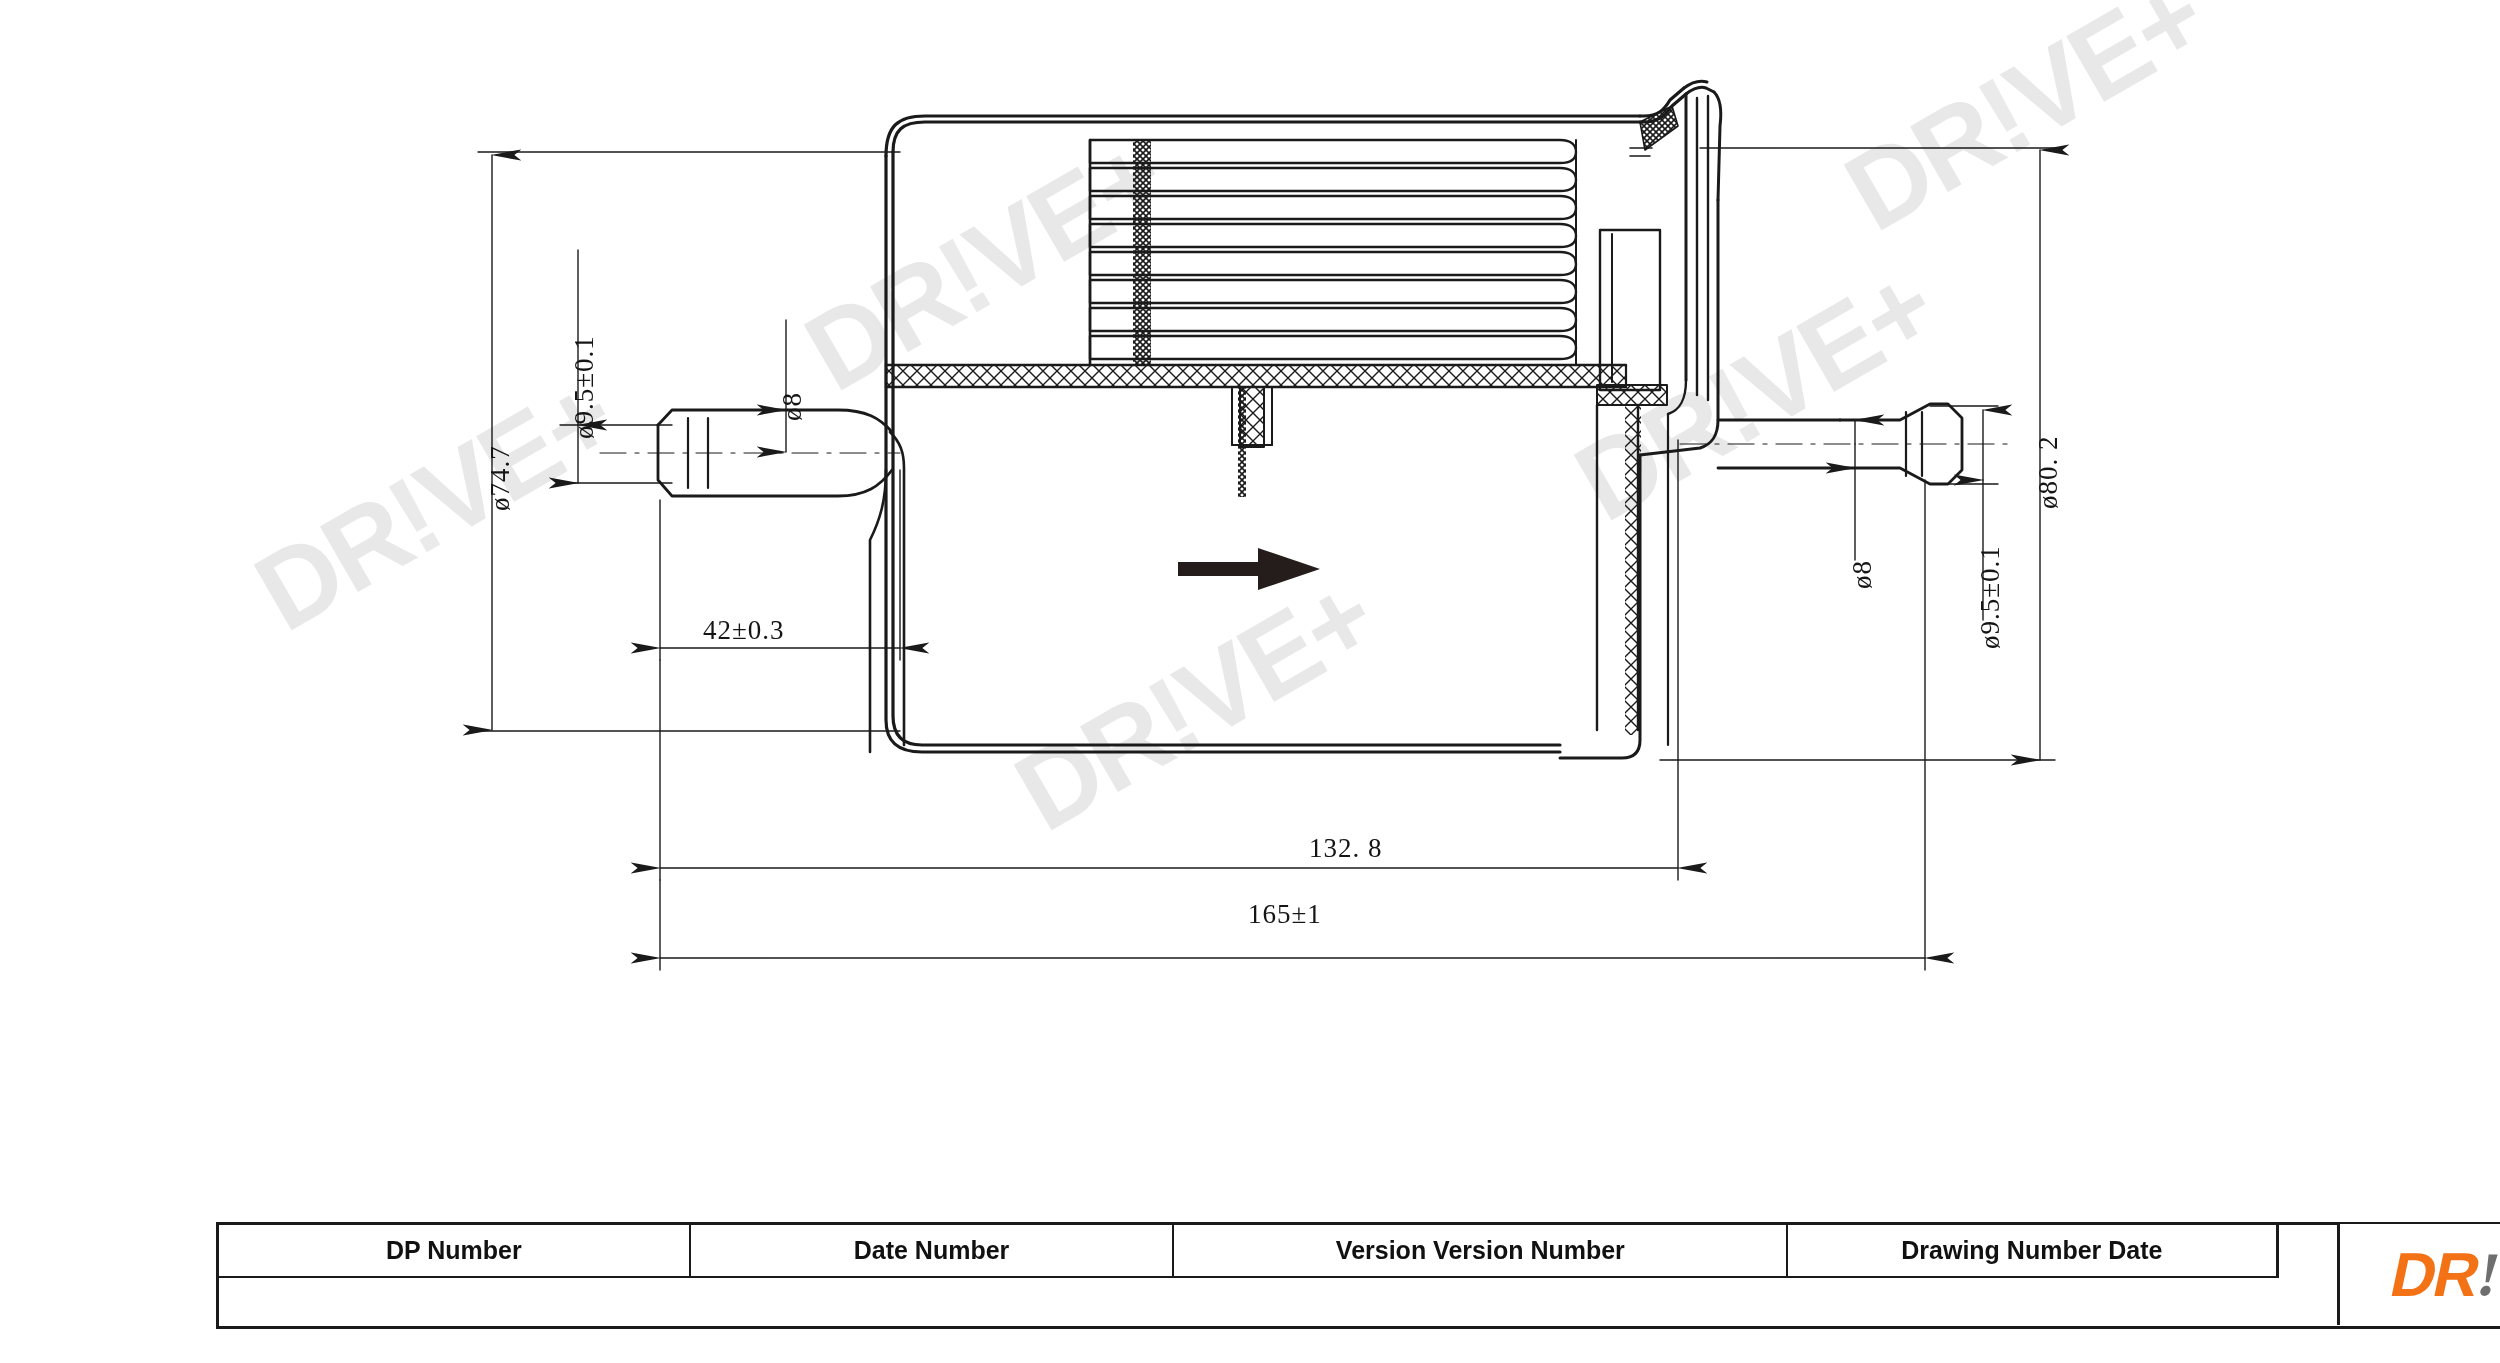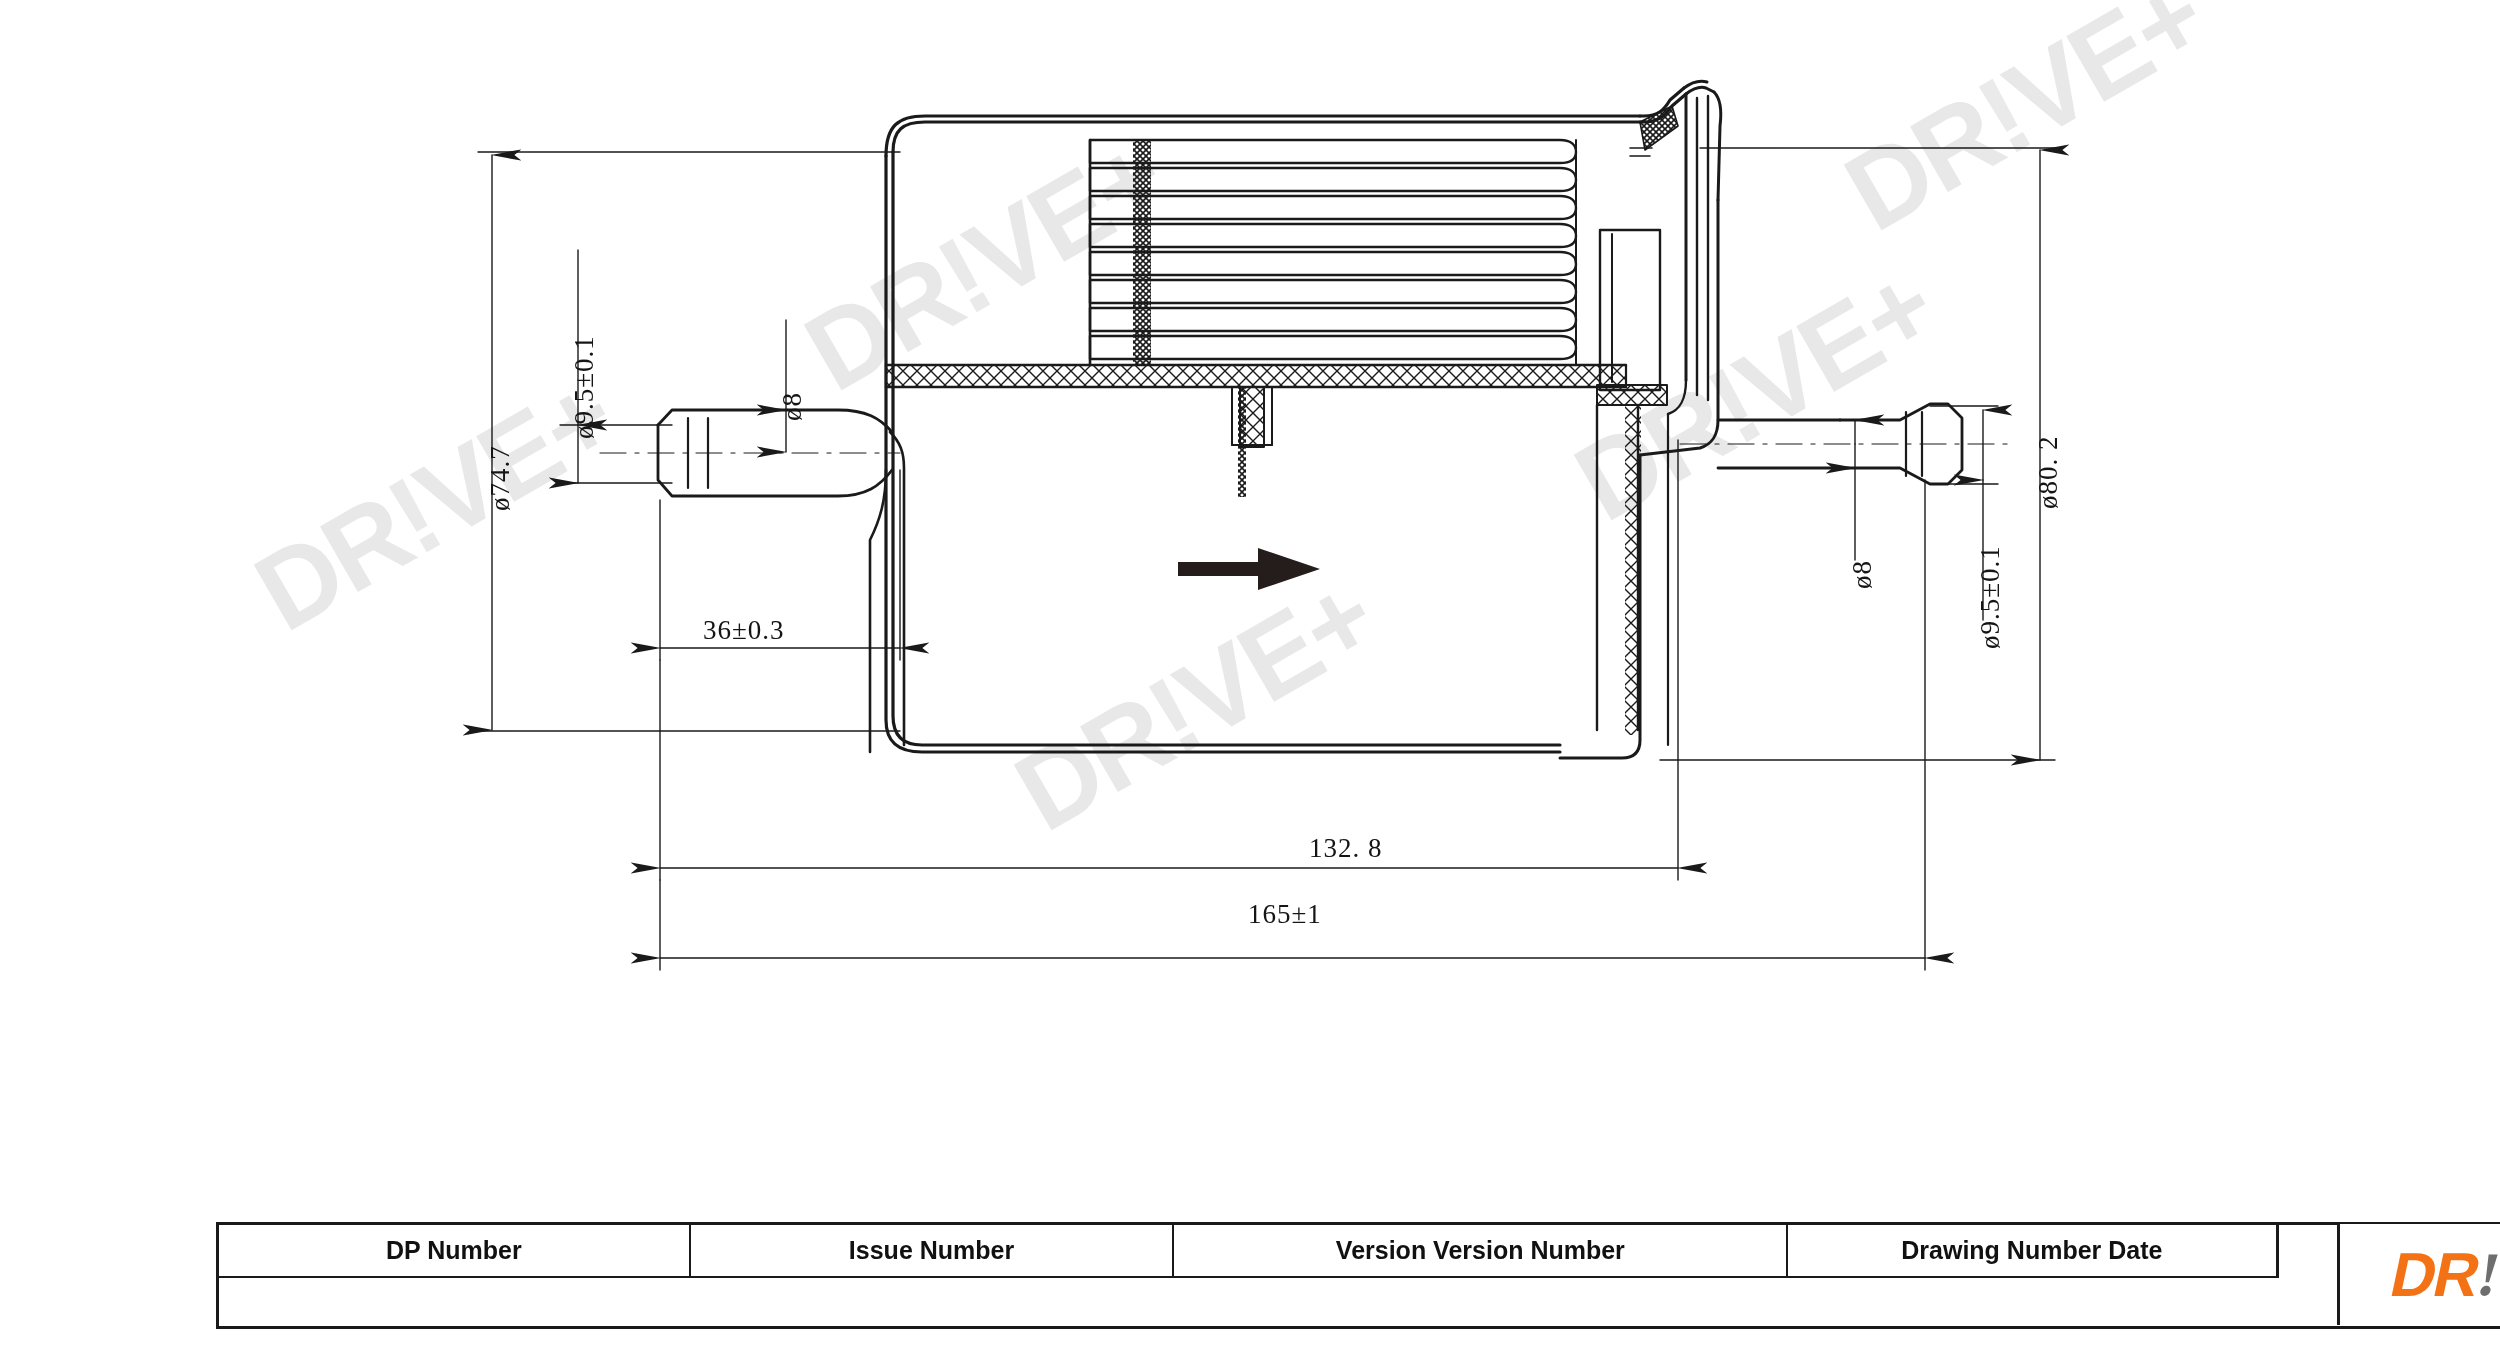--- a/index.html
+++ b/index.html
@@ -292,36 +292,36 @@
       </g>
     </g>
   </svg>
 
   <div class="dim dim-v" style="left:516px; top:480px;">ø74.7</div>
 
   <div class="dim dim-v" style="left:600px; top:408px;">ø9.5±0.1</div>
 
   <div class="dim dim-v" style="left:808px; top:390px;">ø8</div>
 
-  <div class="dim" style="left:703px; top:615px;">36±0.3</div>
+  <div class="dim" style="left:703px; top:615px;">42±0.3</div>
 
   <div class="dim dim-v" style="left:2064px; top:478px;">ø80. 2</div>
 
   <div class="dim dim-v" style="left:2006px; top:618px;">ø9.5±0.1</div>
 
   <div class="dim dim-v" style="left:1878px; top:558px;">ø8</div>
 
   <div class="dim" style="left:1309px; top:833px;">132. 8</div>
 
   <div class="dim" style="left:1248px; top:899px;">165±1</div>
 
   <div id="title-block">
     <div class="tb-row tb-head">
       <div class="tb-cell col-a">DP Number</div>
-      <div class="tb-cell col-b">Issue Number</div>
+      <div class="tb-cell col-b">Date Number</div>
       <div class="tb-cell col-c">Version Version Number</div>
       <div class="tb-cell col-d">Drawing Number Date</div>
       <div class="tb-cell col-logo"></div>
     </div>
 
     <div id="logo-cell-merged">
       <div class="logo-wrap">
         <span class="logo-text logo-or">DR</span>
         <span class="logo-bang">!</span>
         <span class="logo-text logo-or">VE+</span>

